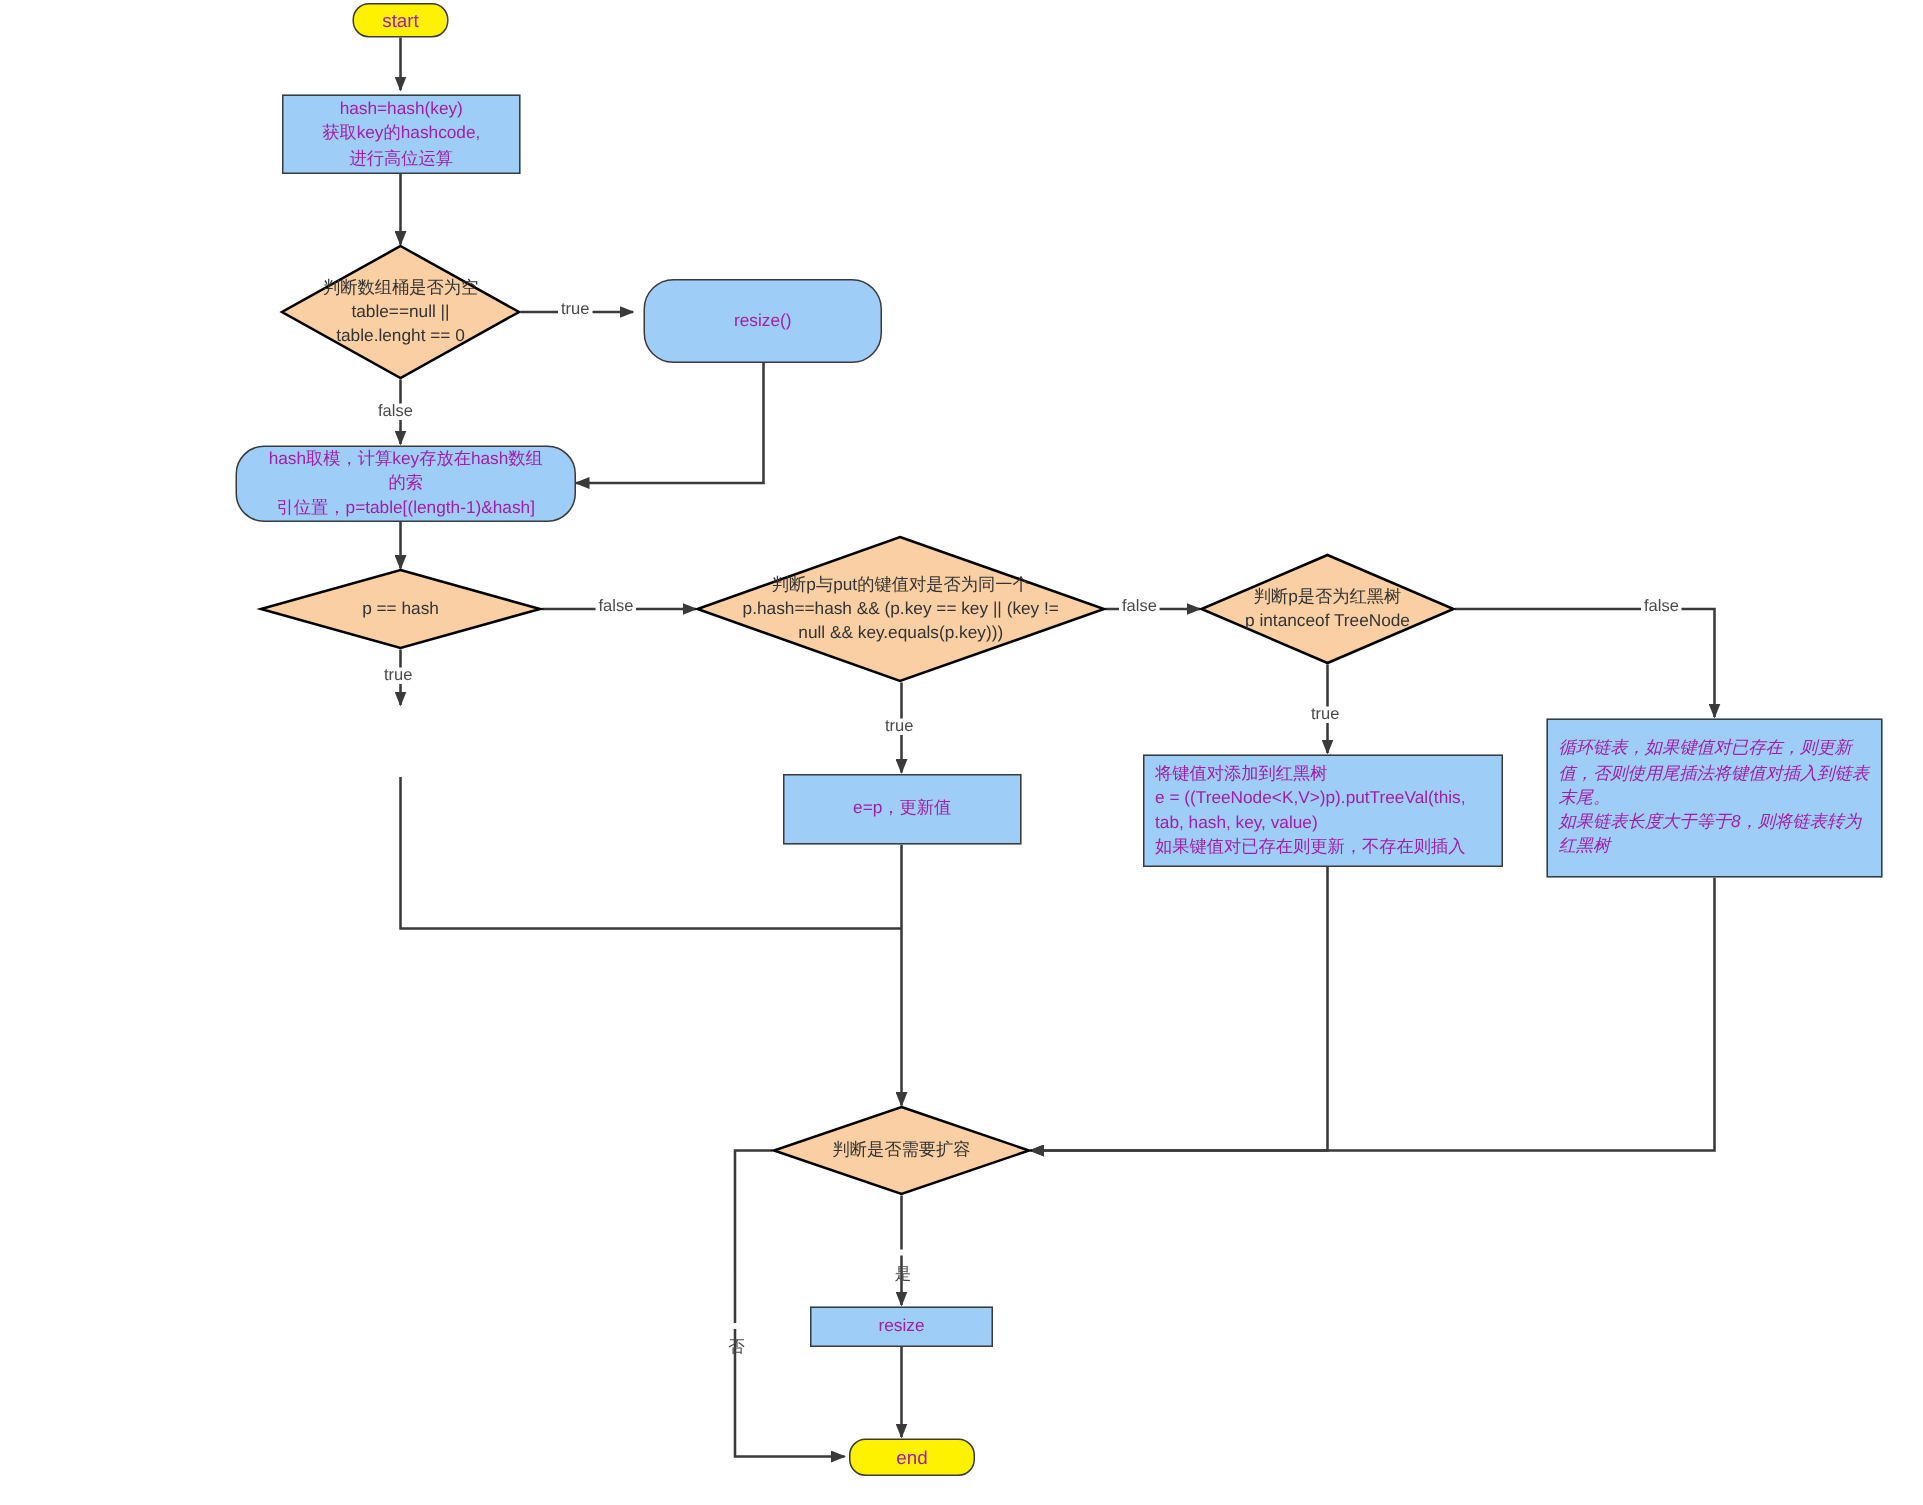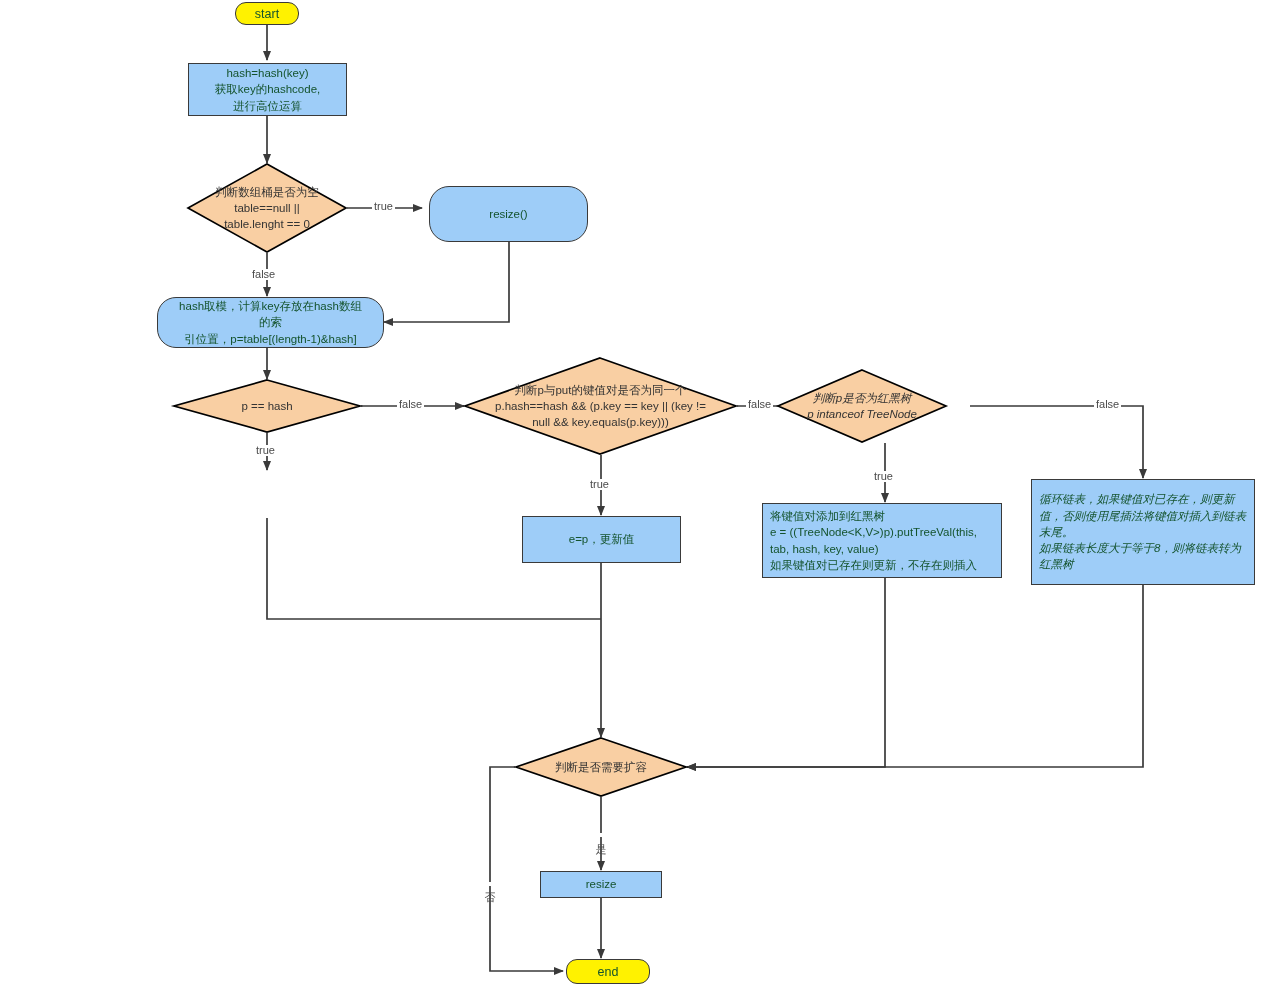--- a/index.html
+++ b/index.html
@@ -22,21 +22,21 @@
     width: 1282px;
     height: 1003px;
     pointer-events: none;
   }
   .node {
     position: absolute;
     box-sizing: border-box;
     display: flex;
     align-items: center;
     justify-content: center;
-    color: #14532d;
+    color: #a21caf;
   }
   
   .terminator {
     background: #FFF200;
     border: 1.6px solid #3a3a3a;
     border-radius: 11px;
     font-size: 12.5px;
     text-align: center;
   }
   
@@ -188,21 +188,21 @@
 
   <div class="decision" style="left:464px; top:357px; width:273px; height:98px;">
     <svg class="dia" width="273" height="98" viewBox="0 0 273 98">
       <polygon points="136,1 272,49 136,97 1,49" fill="#F9CFA3" stroke="#000000" stroke-width="1.7"></polygon>
     </svg>
     <div class="dlabel">判断p与put的键值对是否为同一个
 p.hash==hash &amp;&amp; (p.key == key || (key !=
 null &amp;&amp; key.equals(p.key)))</div>
   </div>
 
-  <div class="decision" style="left:777px; top:369px; width:170px; height:74px;font-style:italic;">
+  <div class="decision" style="left:800px; top:369px; width:170px; height:74px;">
     <svg class="dia" width="170" height="74" viewBox="0 0 170 74">
       <polygon points="85,1 169,37 85,73 1,37" fill="#F9CFA3" stroke="#000000" stroke-width="1.7"></polygon>
     </svg>
     <div class="dlabel">判断p是否为红黑树
 p intanceof TreeNode</div>
   </div>
 
 
   <div class="node process" style="left:522px; top:516px; width:159px; height:47px;">
     <span class="txt">e=p，更新值</span>

